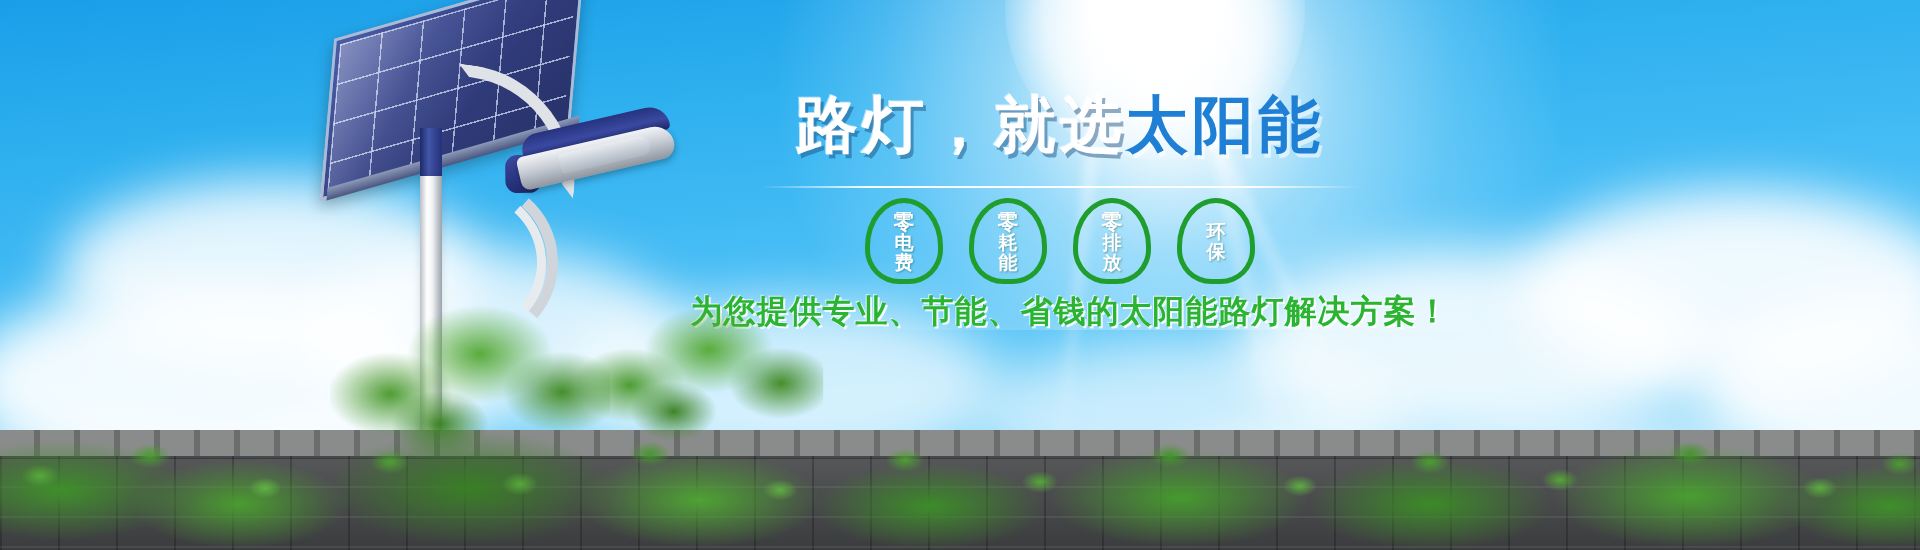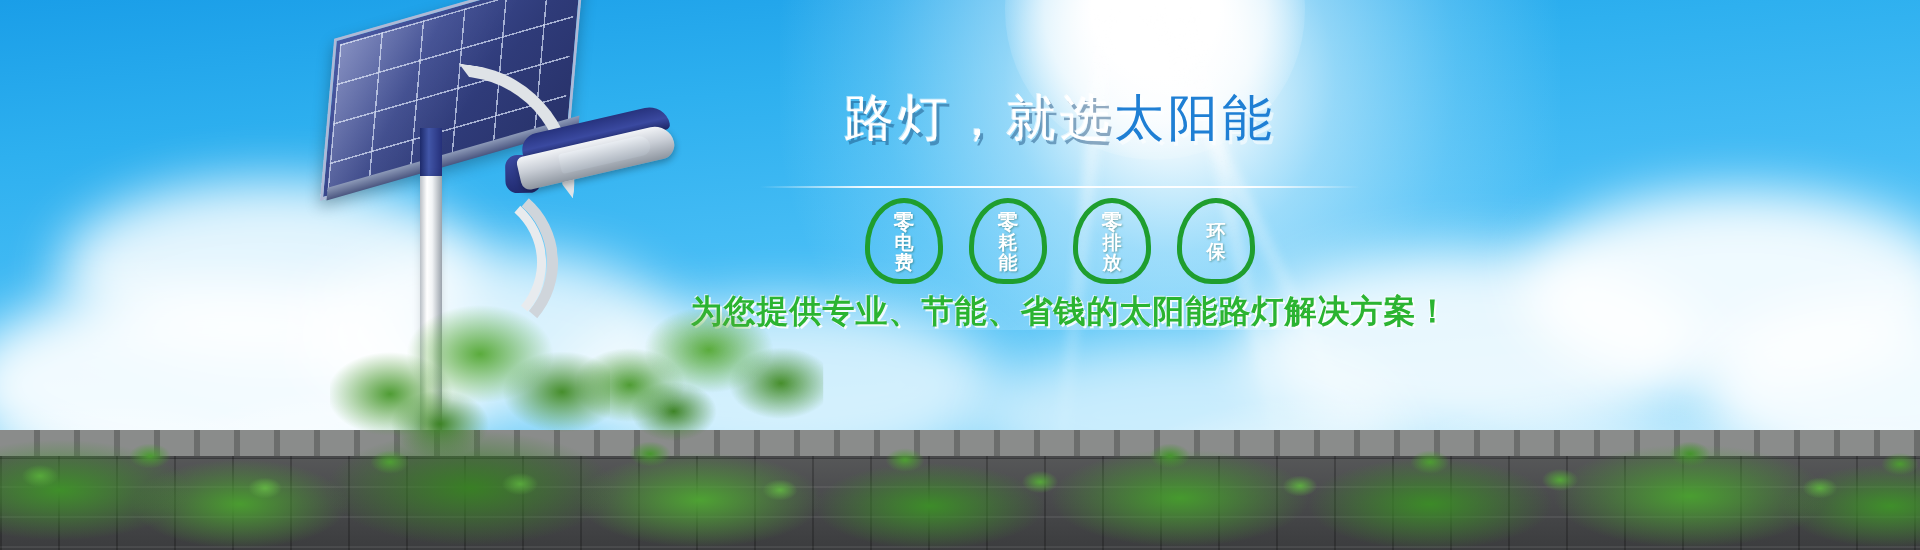--- a/index.html
+++ b/index.html
@@ -102,21 +102,21 @@
   }
   .head-joint{
     position:absolute; left:-14px; top:18px; width:36px; height:38px;
     background:linear-gradient(to bottom,#3b4aa2,#212b70); border-radius:12px;
     transform:rotate(12deg);
   }
   
   .content{ position:absolute; left:0; top:0; width:1920px; height:550px; }
   .headline{
     position:absolute; left:750px; top:92px; width:620px; text-align:center;
-    font-size:50px; font-weight:normal; line-height:1.05; letter-spacing:4px;
+    font-size:62px; font-weight:bold; line-height:1.05; letter-spacing:4px;
     color:#ffffff; white-space:nowrap;
     text-shadow:3px 4px 0 rgba(20,70,120,.45), -1px -1px 0 rgba(255,255,255,.6);
   }
   .headline .accent{ color:#1f7fd4; text-shadow:3px 4px 0 rgba(255,255,255,.55); }
   .divider{
     position:absolute; left:760px; top:186px; width:600px; height:2px;
     background:linear-gradient(to right, rgba(255,255,255,0), rgba(255,255,255,.95) 18%, rgba(255,255,255,.95) 82%, rgba(255,255,255,0));
   }
   .badges{
     position:absolute; left:750px; top:198px; width:620px;

